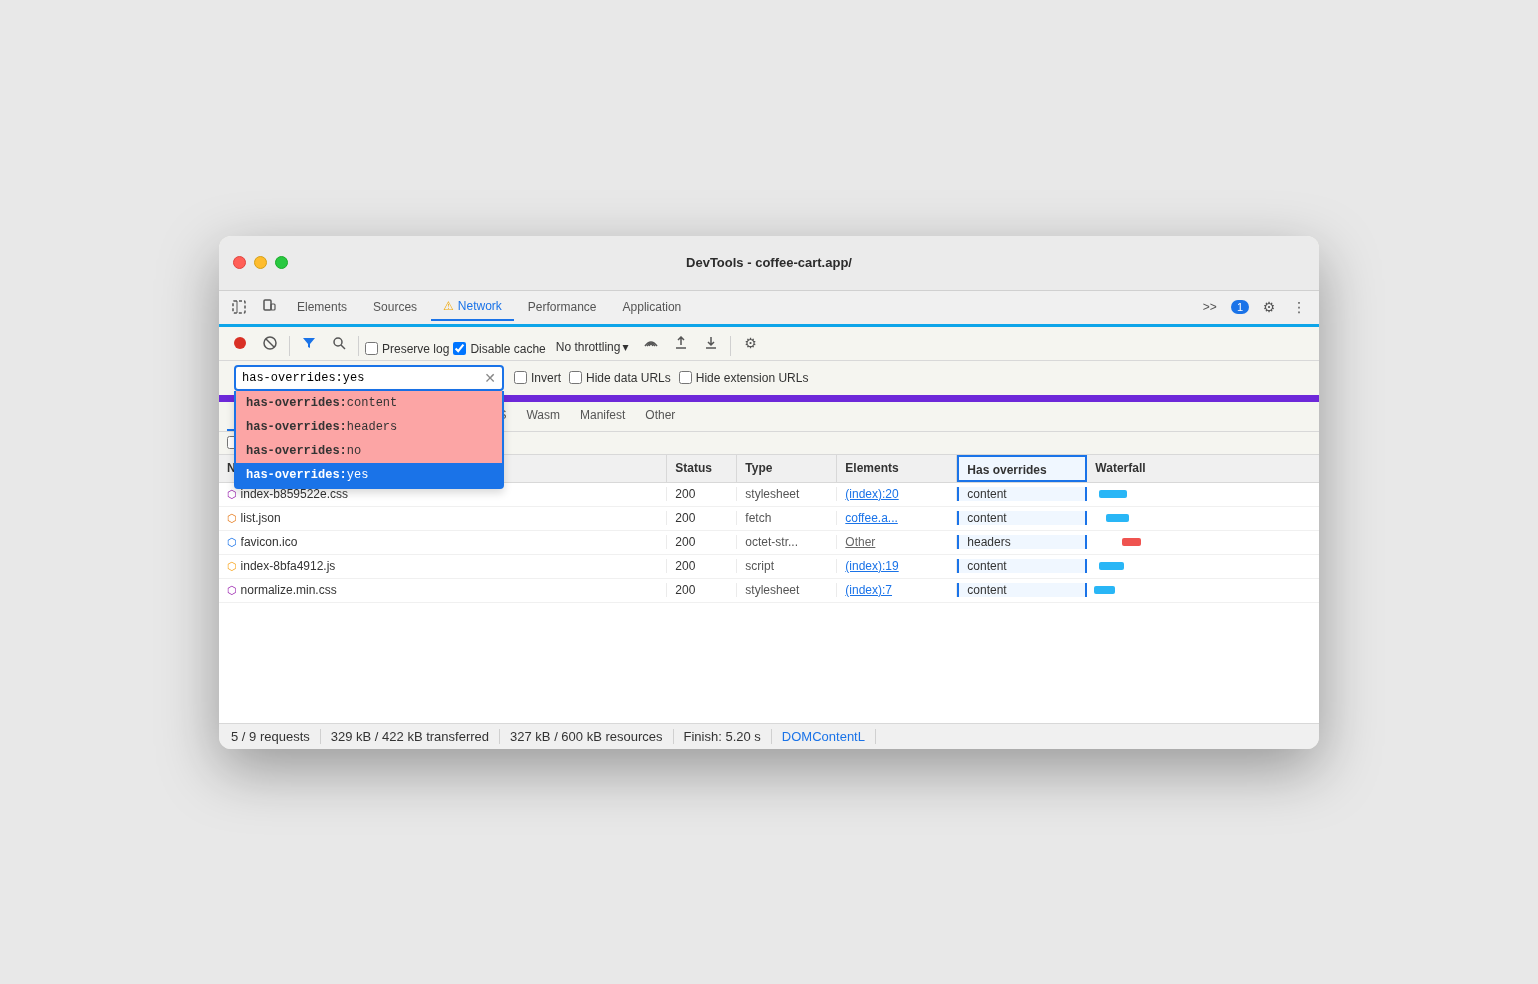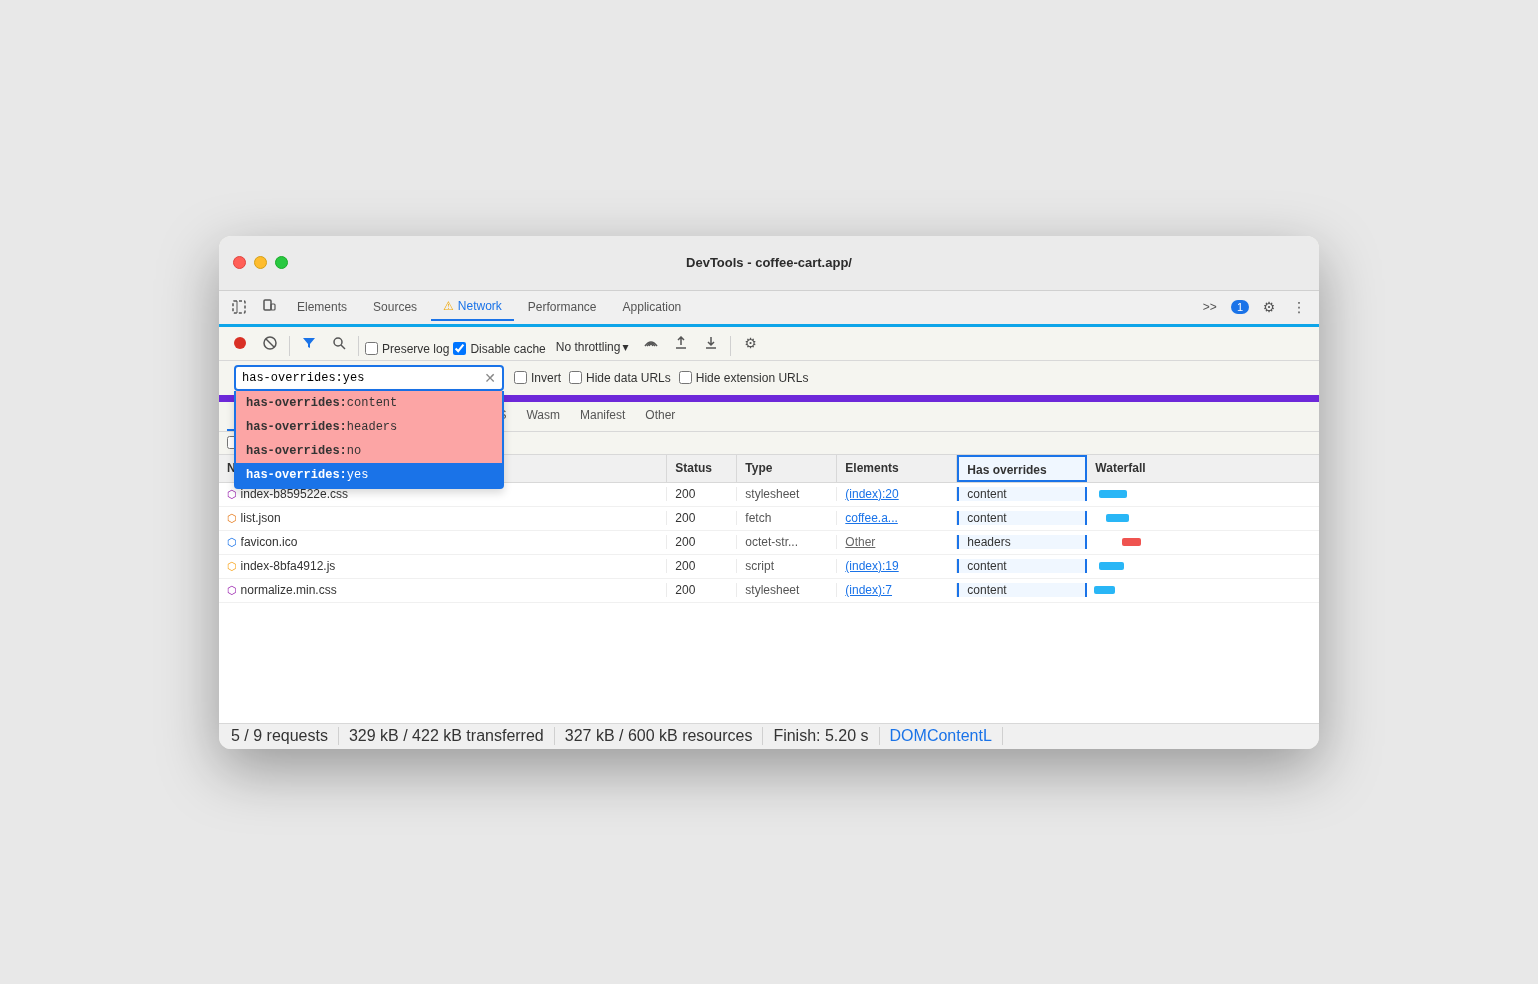--- a/index.html
+++ b/index.html
@@ -320,21 +320,21 @@
     .file-icon-css { color: #9c27b0; font-size: 11px; }
     .file-icon-json { color: #e67e22; font-size: 11px; }
     .file-icon-ico { color: #1a73e8; font-size: 11px; }
     .file-icon-js { color: #f9a825; font-size: 11px; }
     .statusbar {
       background: #f0f0f0;
       border-top: 1px solid #d8d8d8;
       display: flex;
       align-items: center;
       padding: 4px 12px;
-      font-size: 16px;
+      font-size: 13px;
       color: #333;
       gap: 0;
       height: 26px;
     }
     .statusbar-item {
       padding: 0 10px;
       border-right: 1px solid #d0d0d0;
     }
     .statusbar-item:first-child { padding-left: 0; }
     .statusbar-link { color: #1a73e8; text-decoration: none; }

